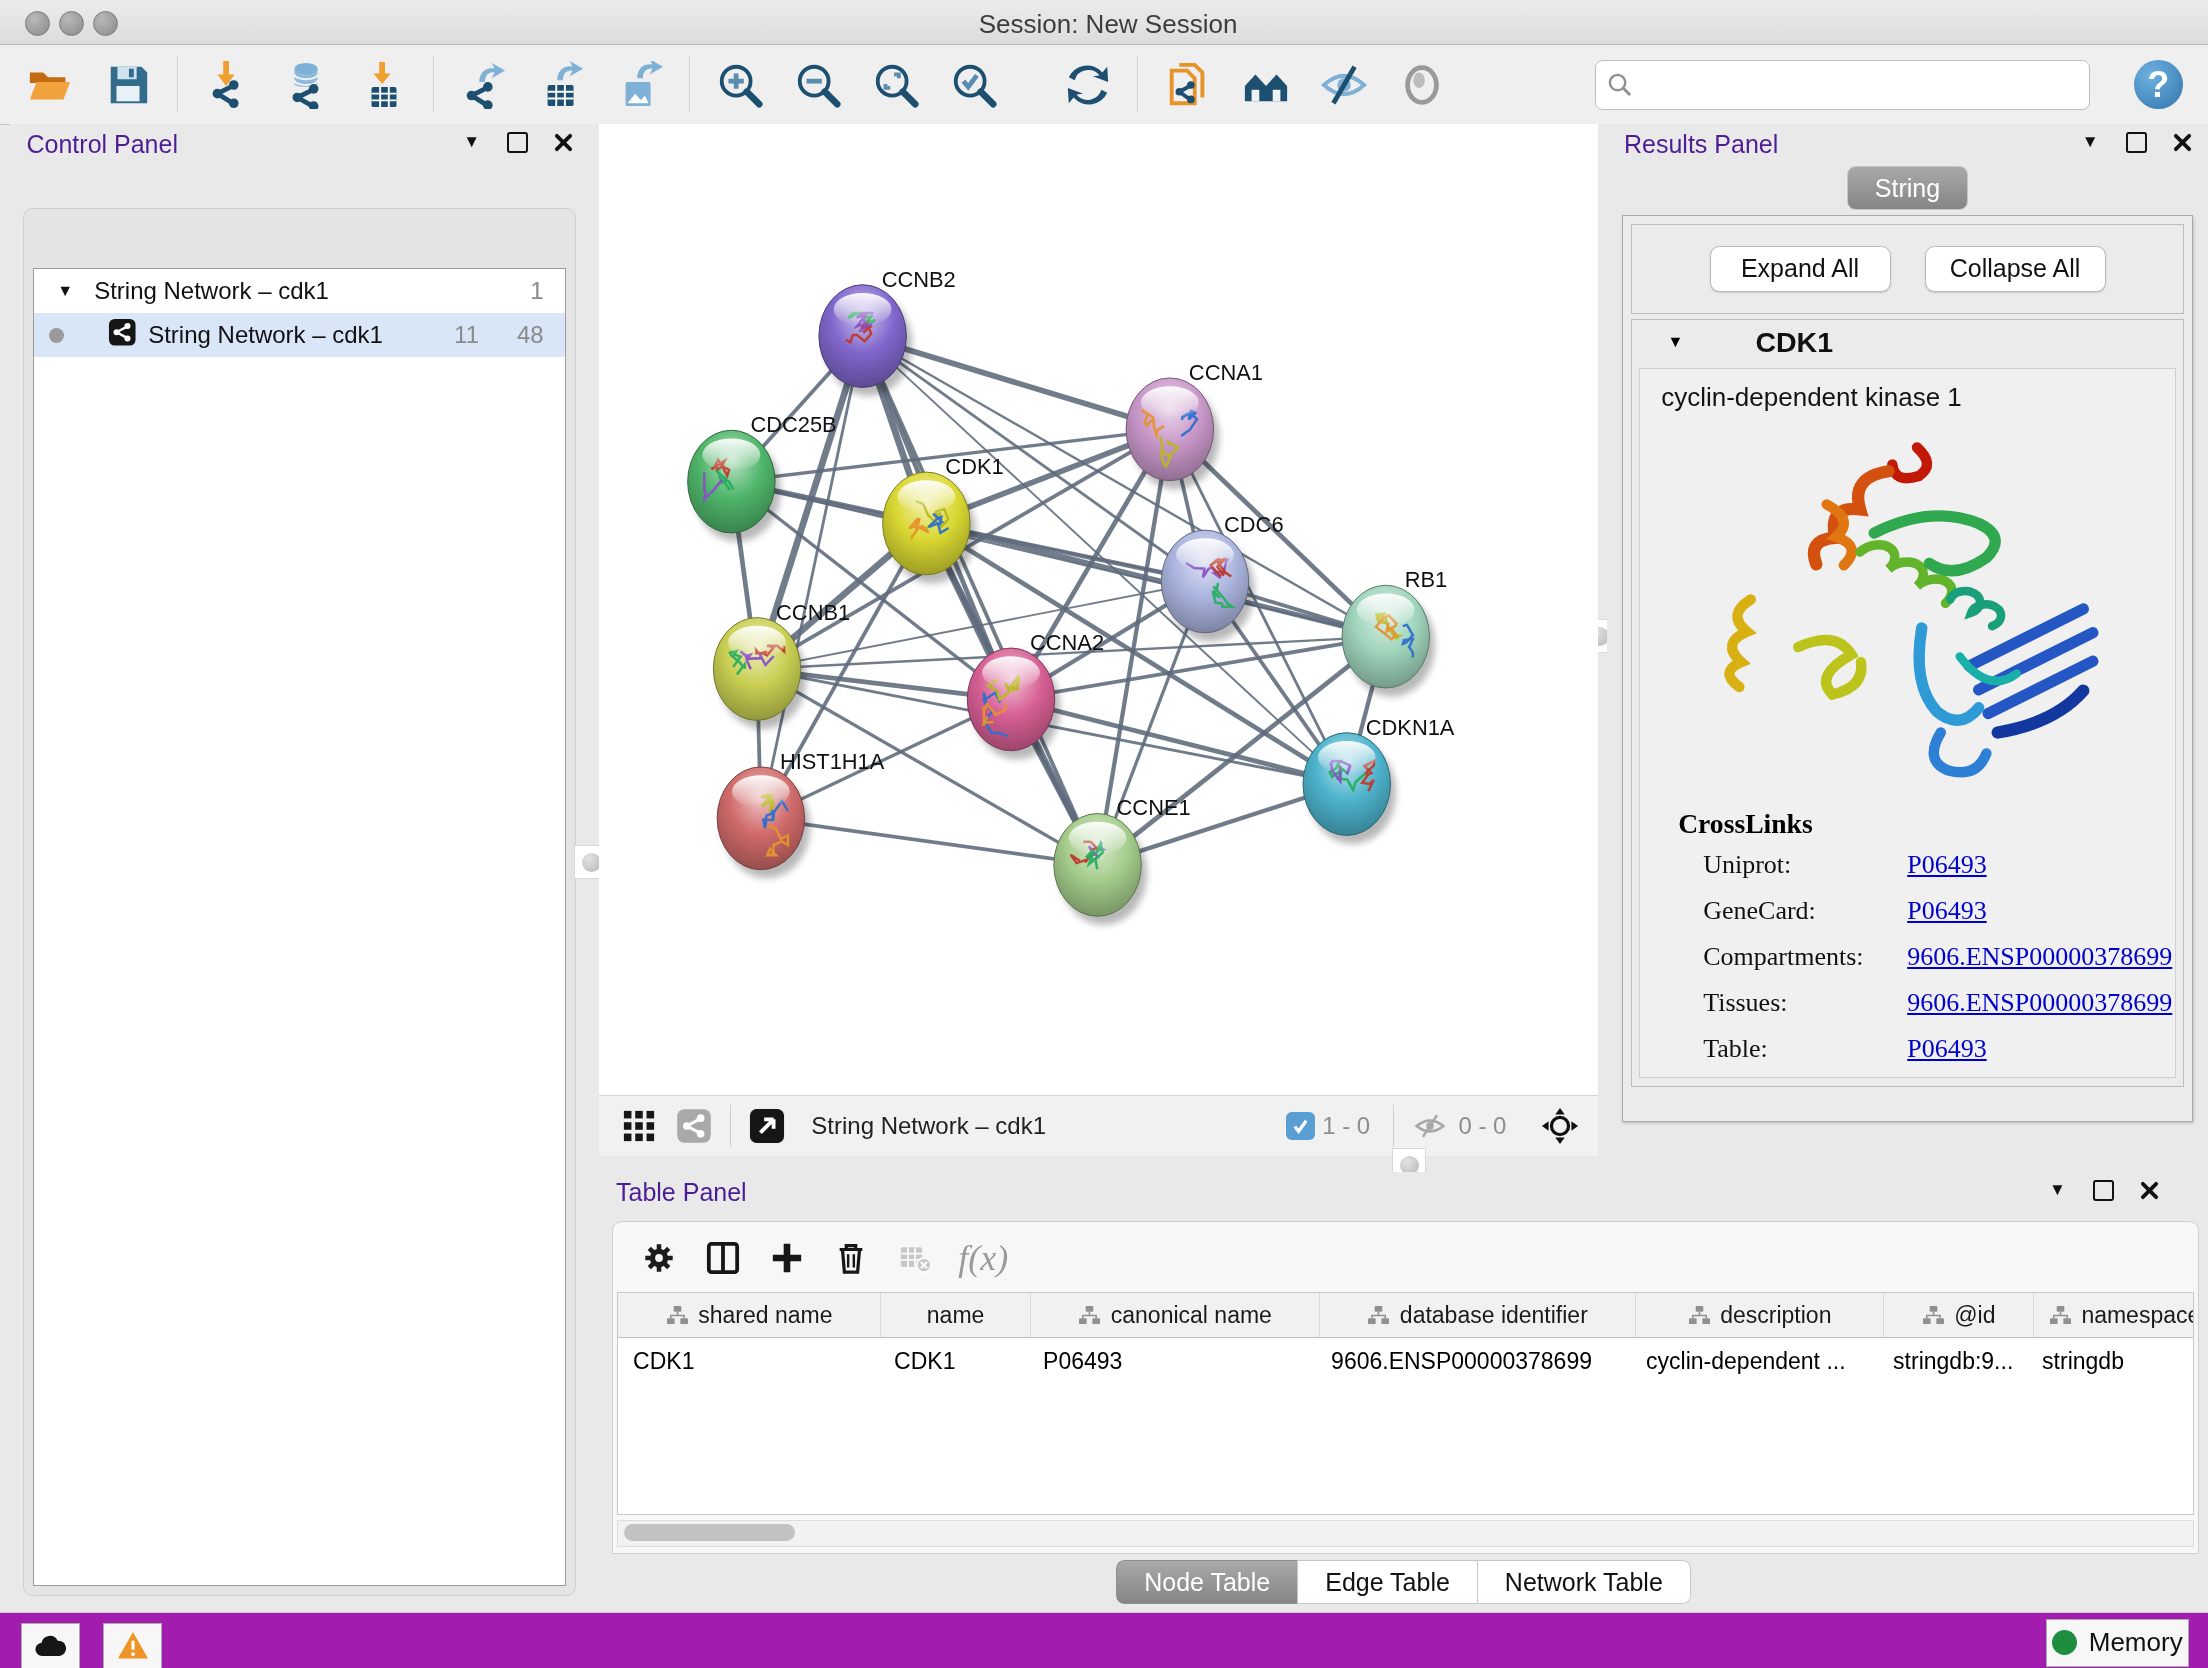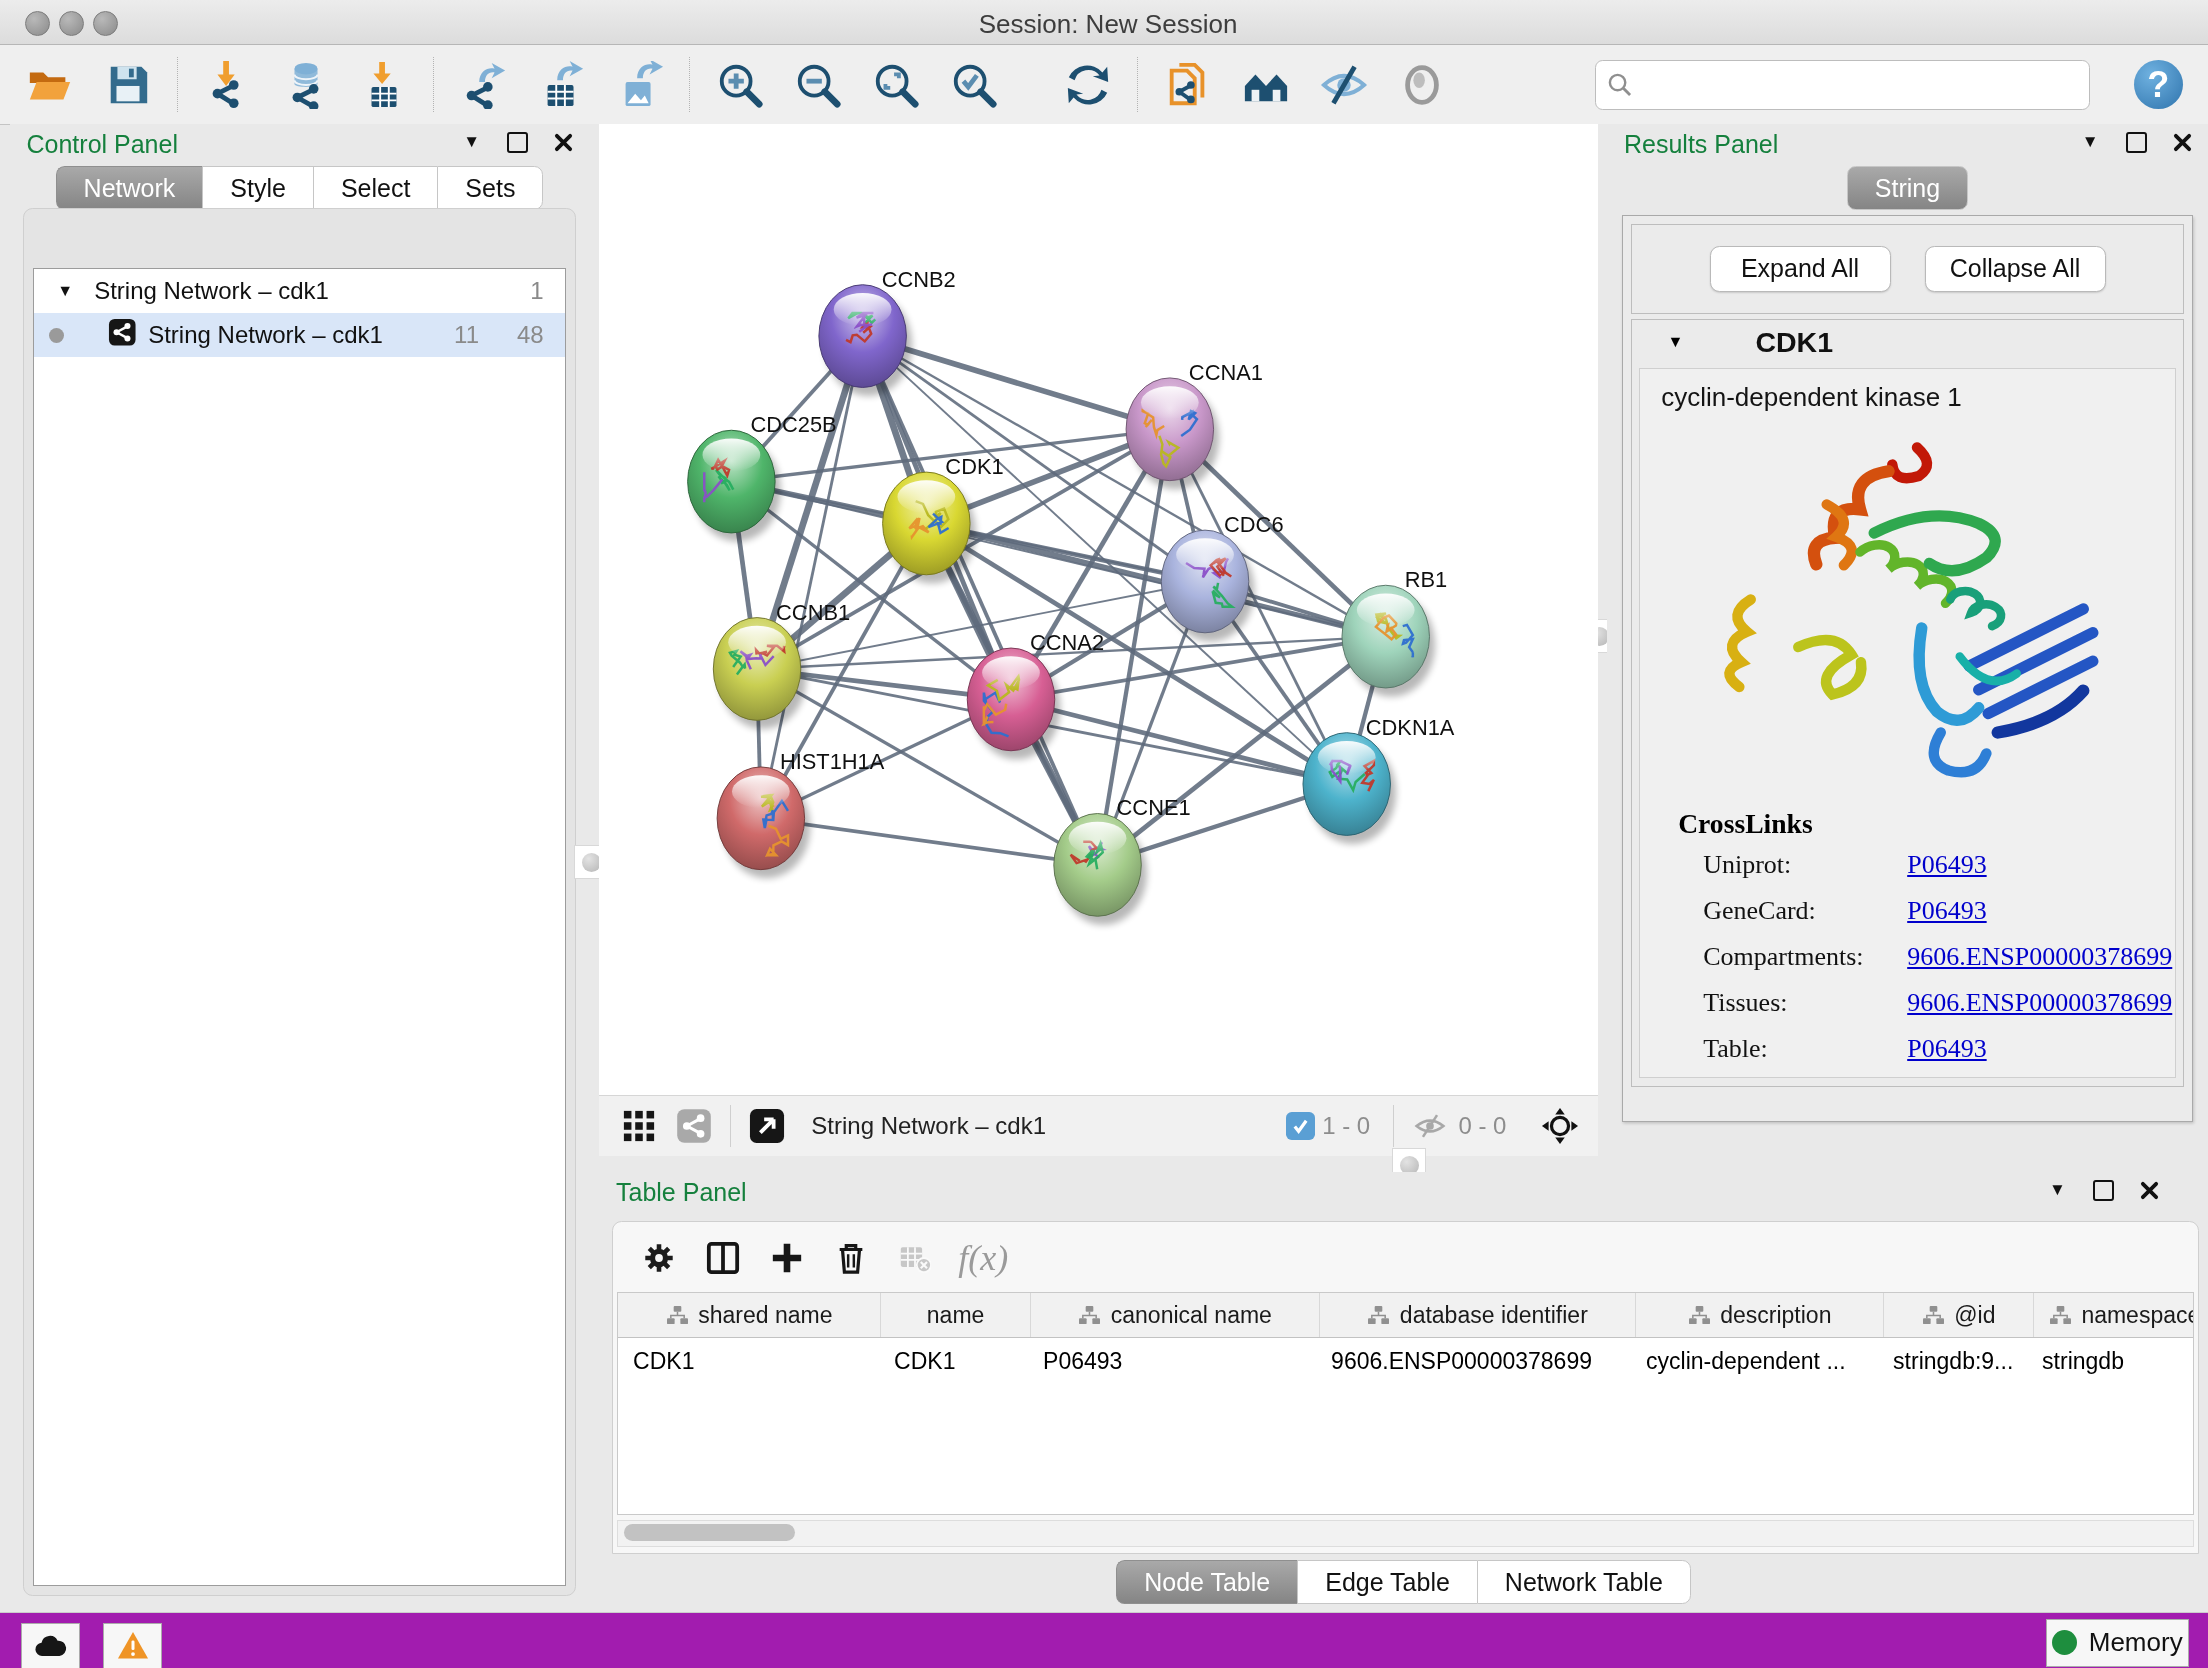--- a/index.html
+++ b/index.html
@@ -22,21 +22,21 @@
   .tb-btn svg{width:48px;height:48px;}
   #tb-search{margin-left:124px;width:470px;height:48px;background:#fff;border:1px solid #bdbdbd;
     border-radius:7.6px;display:flex;align-items:center;padding:0 11.4px;}
   #tb-search input{border:none;outline:none;flex:1;font-size:23px;margin-left:9.5px;background:transparent;}
   #help-btn{margin-left:44px;width:49px;height:49px;border-radius:50%;
     background:radial-gradient(circle at 35% 30%,#6fb1e0,#2f74ad);color:#fff;font-size:36px;font-weight:bold;
     display:flex;align-items:center;justify-content:center;cursor:pointer;}
 
   
   .panel-title-row{position:absolute;left:0;right:0;top:0;height:40px;display:flex;align-items:center;}
-  .panel-title{font-size:25px;color:#15803d;margin-left:17px;}
+  .panel-title{font-size:25px;color:#4c1d95;margin-left:17px;}
   .win-icons{position:absolute;right:13.3px;top:5.7px;display:flex;align-items:center;gap:21px;}
   .wi{width:25px;height:25px;display:flex;align-items:center;justify-content:center;cursor:pointer;}
 
   .tabbar{display:flex;justify-content:center;}
   .tab{height:42px;line-height:42px;padding:0 27px;background:#fff;border:1px solid #c6c6c6;
     font-size:25px;color:#111;cursor:pointer;border-right-width:0;}
   .tab:first-child{border-radius:8.6px 0 0 8.6px;}
   .tab:last-child{border-radius:0 8.6px 8.6px 0;border-right-width:1px;}
   .tab.active{background:linear-gradient(#a9a9a9,#858585);color:#fff;border-color:#8f8f8f;}
   .tab.single{border-radius:8.6px;border-right-width:1px;background:linear-gradient(#a9a9a9,#858585);color:#fff;}
@@ -315,26 +315,20 @@
         <span class="wi" style="font-size:17px;color:#111">▼</span>
         <span class="wi">
             <span style="width:17px;height:17px;border:2.4px solid #111;border-radius:2.9px"></span>
           </span>
         <span class="wi">
             <svg width="19" height="19" viewBox="0 0 20 20">
               <path d="M3 3 L17 17 M17 3 L3 17" stroke="#111" stroke-width="4" stroke-linecap="round"></path>
             </svg>
           </span>
       </div>
-    </div>
-    <div id="cp-tabs" class="tabbar">
-      <span class="tab active">Network</span>
-      <span class="tab">Style</span>
-      <span class="tab">Select</span>
-      <span class="tab">Sets</span>
     </div>
     <div id="cp-body">
       <div id="cp-tree">
         <div class="tree-row">
           <span style="margin-left:23px;font-size:16px">▼</span>
           <span style="margin-left:21px">String Network – cdk1</span>
           <span class="tree-num" style="margin-right:21px">1</span>
         </div>
         <div class="tree-row selected">
           <span style="margin-left:15px;width:15px;height:15px;border-radius:50%;background:#9a9a9a"></span>

